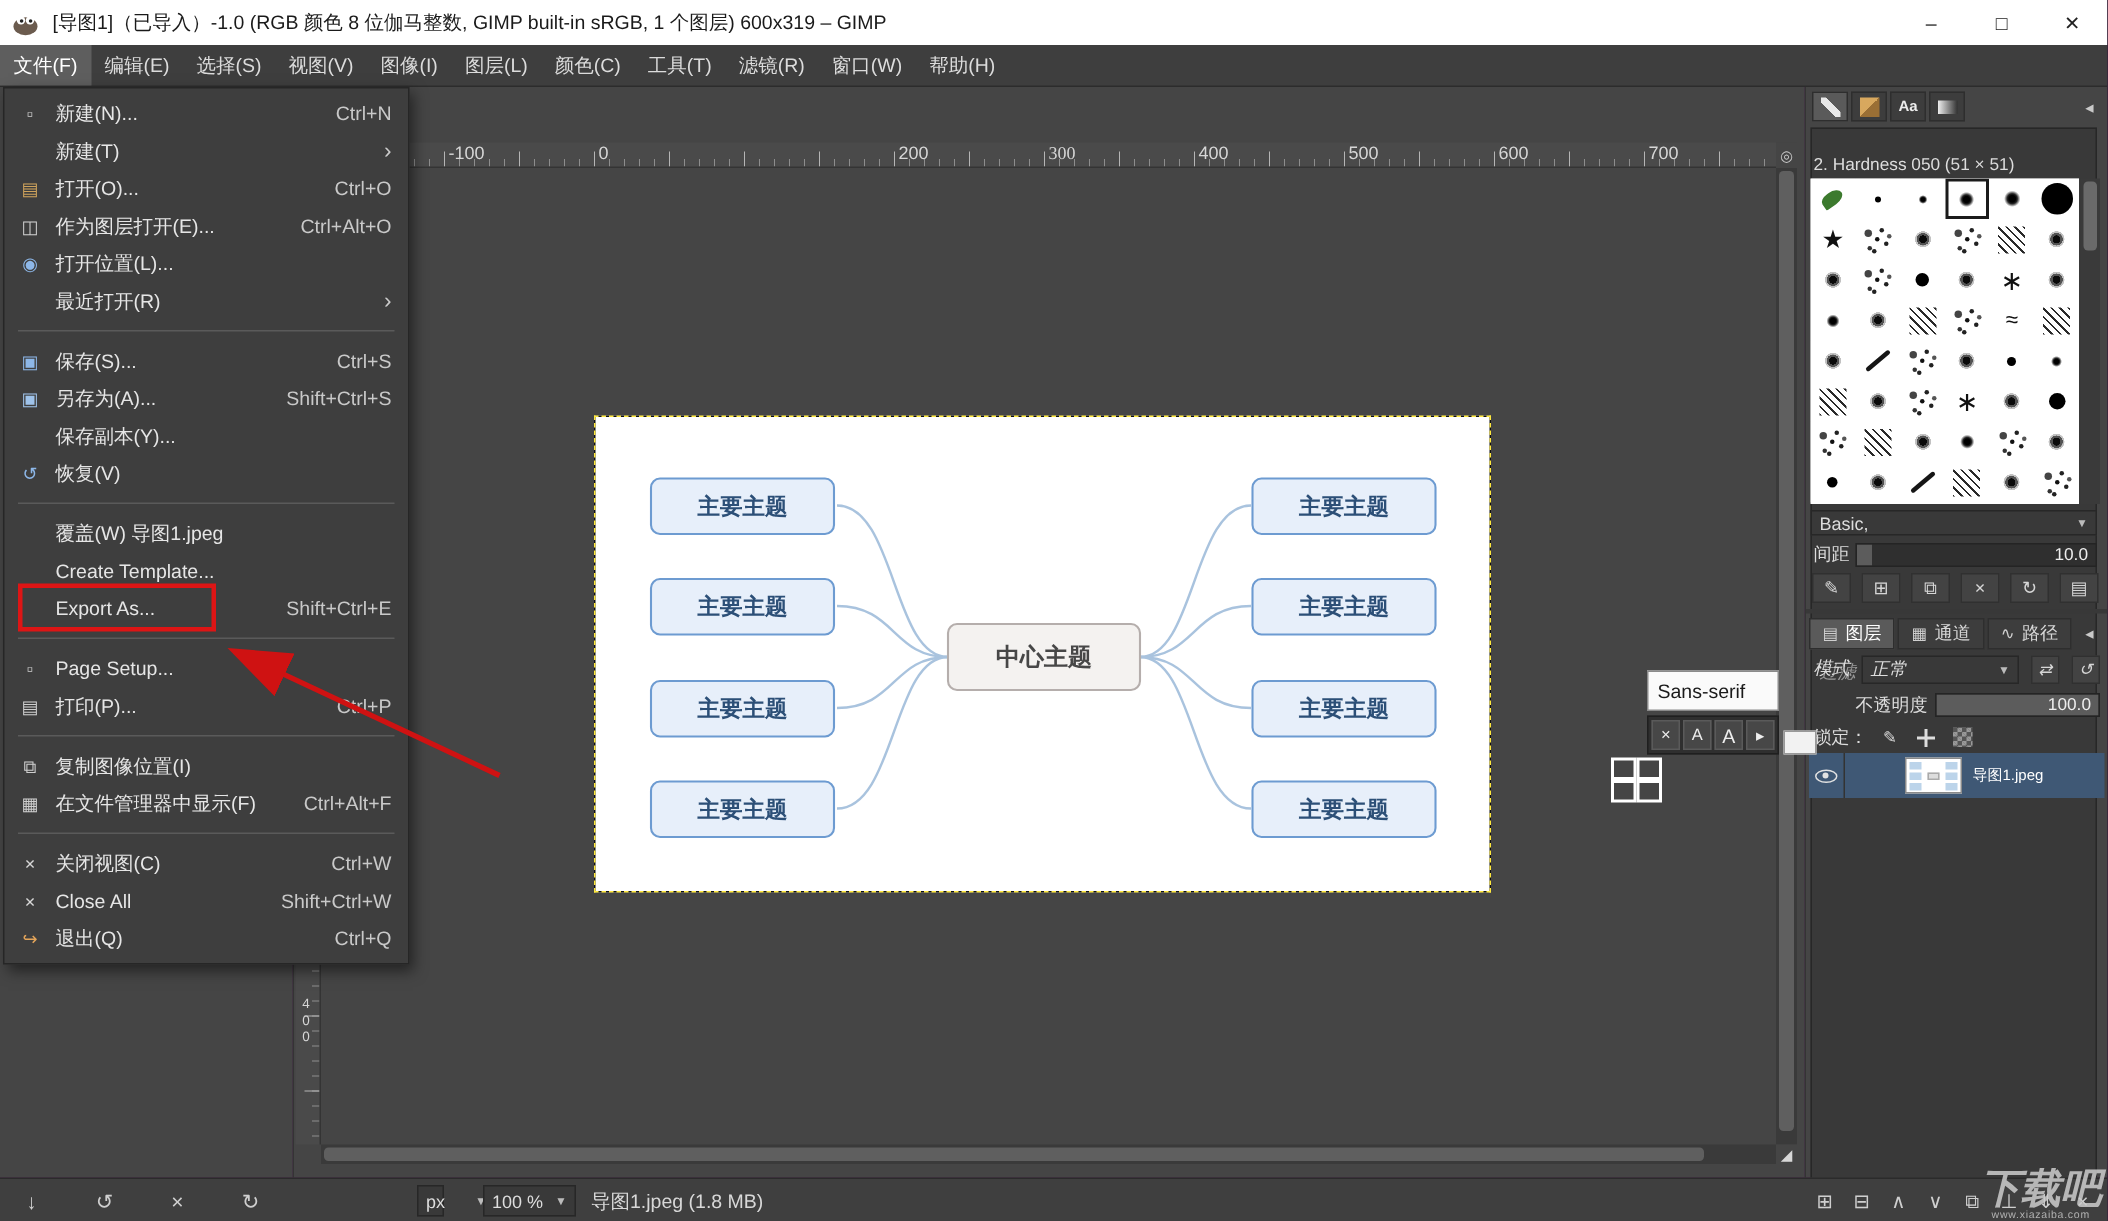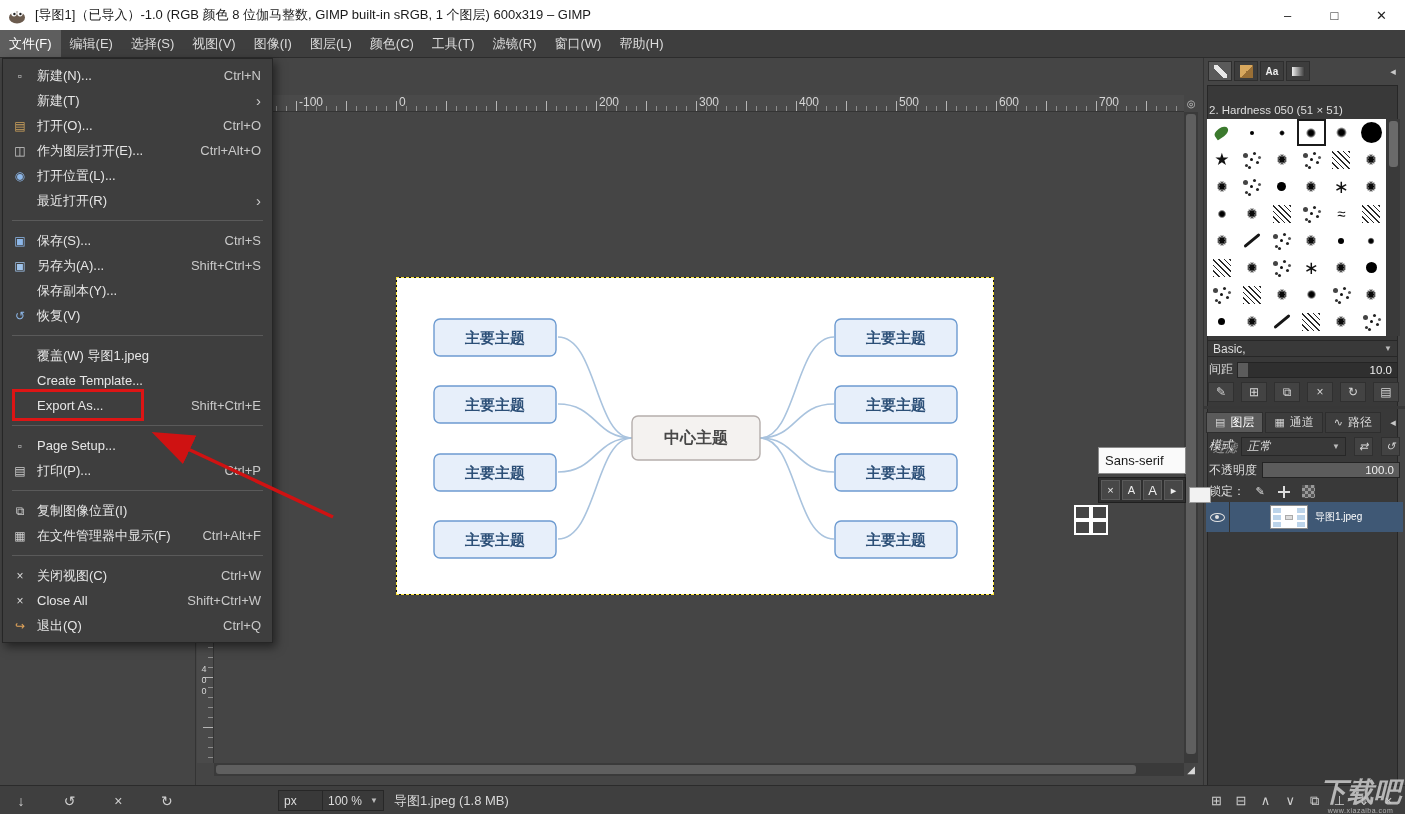--- a/index.html
+++ b/index.html
@@ -136,21 +136,21 @@
   .ltab.active { background:#5a5a5a; color:#fff; }
   .ltab .ti { font-size:11px; color:#cfcfcf; }
 
   .mode-row { position:absolute; left:5px; top:379px; right:5px; height:20px; display:flex; align-items:flex-start; gap:8px;font-style:italic; }
   .mode-label { flex:0 0 auto; color:#ddd; }
   .mode-combo { flex:1; height:19px; }
   .sq-btn { width:19px; height:19px; background:#434343; border:1px solid #303030; color:#d6d6d6;
             font-size:11px; display:flex; align-items:center; justify-content:center; flex:0 0 auto; }
 
   .opacity-row { position:absolute; left:5px; top:403px; right:5px; height:18px; display:flex; align-items:center; gap:5px; }
-  .opacity-label { flex:0 0 auto; color:#ddd; }
+  .opacity-label { flex:0 0 auto; color:#ddd;margin-left:28px; }
 
   .lock-row { position:absolute; left:5px; top:425px; right:5px; height:17px; display:flex; align-items:center; gap:6px; }
   .lock-label { color:#ddd; }
   .lock-btn { width:18px; height:16px; display:flex; align-items:center; justify-content:center; color:#ddd; font-size:11px; }
   .ic-move { width:12px; height:12px;
              background:linear-gradient(#ddd,#ddd) center/2px 12px no-repeat,
                         linear-gradient(#ddd,#ddd) center/12px 2px no-repeat; }
   .ic-checker { width:13px; height:13px; background-color:#555;
                 background-image:linear-gradient(45deg,#999 25%,transparent 25%,transparent 75%,#999 75%),
                                  linear-gradient(45deg,#999 25%,transparent 25%,transparent 75%,#999 75%);
@@ -168,21 +168,21 @@
   .lthumb i { display:block; width:8px; height:5px; background:#ddd; border:1px solid #aaa;
               box-shadow:-12px -7px 0 #bcd4ea,-12px 0 0 #bcd4ea,-12px 7px 0 #bcd4ea,12px -7px 0 #bcd4ea,12px 0 0 #bcd4ea,12px 7px 0 #bcd4ea; }
   .layer-name { margin-left:7px; color:#fff; font-size:10px; }
 
   
   .bottombar { position:absolute; left:0; top:785px; width:100%; height:29px; background:#3f3f3f;
                border-top:1px solid #2b2b2b; z-index:20; }
   .tool-footer { position:absolute; left:8px; top:2px; width:172px; height:25px;
                  display:flex; justify-content:space-between; align-items:center; }
   .tf-btn { width:26px; height:23px; color:#cfcfcf; font-size:14px; display:flex; align-items:center; justify-content:center; }
-  .unit-combo { position:absolute; left:278px; top:4px; width:60px; height:21px;gap:16px; }
+  .unit-combo { position:absolute; left:278px; top:4px; width:18px; height:21px;gap:16px; }
   .zoom-combo { position:absolute; left:322px; top:4px; width:62px; height:21px; }
   .status-text { position:absolute; left:394px; top:0; height:29px; display:flex; align-items:center;
                  color:#d8d8d8; font-size:13px; }
   .layers-footer { position:absolute; left:1206px; top:2px; right:6px; height:25px;
                    display:flex; justify-content:space-between; align-items:center; }
   .lf-btn { width:21px; height:22px; color:#cfcfcf; font-size:13px; display:flex; align-items:center; justify-content:center; }
 
   
   .text-popup { position:absolute; left:1098px; top:447px; z-index:45; }
   .tp-font { width:88px; height:27px; background:#fafafa; border:1px solid #8a8a8a; color:#1a1a1a;
@@ -241,21 +241,21 @@
 
   <div class="left-panel"></div>
 
   <div class="canvas-shell">
     <div class="ruler-corner"></div>
     <div class="ruler-h">
         <span class="rh-label" style="left: 85px;">-100</span>
         <span class="rh-label" style="left: 185px;">0</span>
         <span class="rh-label" style="left: 285px; margin-top: 30px;">100</span>
         <span class="rh-label" style="left: 385px;">200</span>
-        <span class="rh-label" style="left: 485px;">300</span>
+        <span class="rh-label" style="left: 485px; font-family: Liberation Serif, serif;">300</span>
         <span class="rh-label" style="left: 585px;">400</span>
         <span class="rh-label" style="left: 685px;">500</span>
         <span class="rh-label" style="left: 785px;">600</span>
         <span class="rh-label" style="left: 885px;">700</span>
       </div>
     <div class="ruler-v">
       <span class="rv-label">400</span>
     </div>
     <div class="nav-corner-top">◎</div>
     <div class="viewport">

